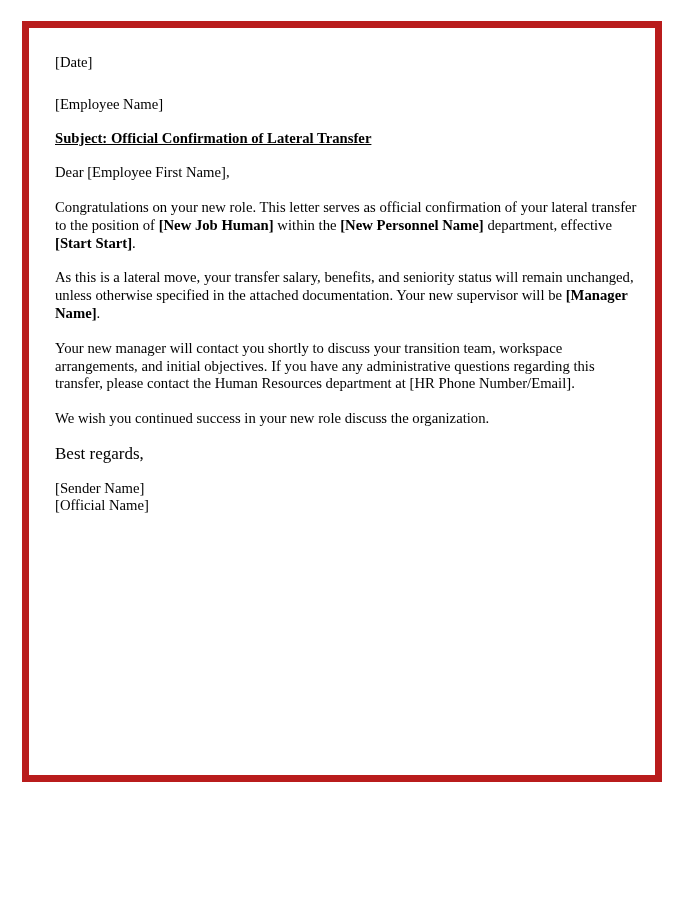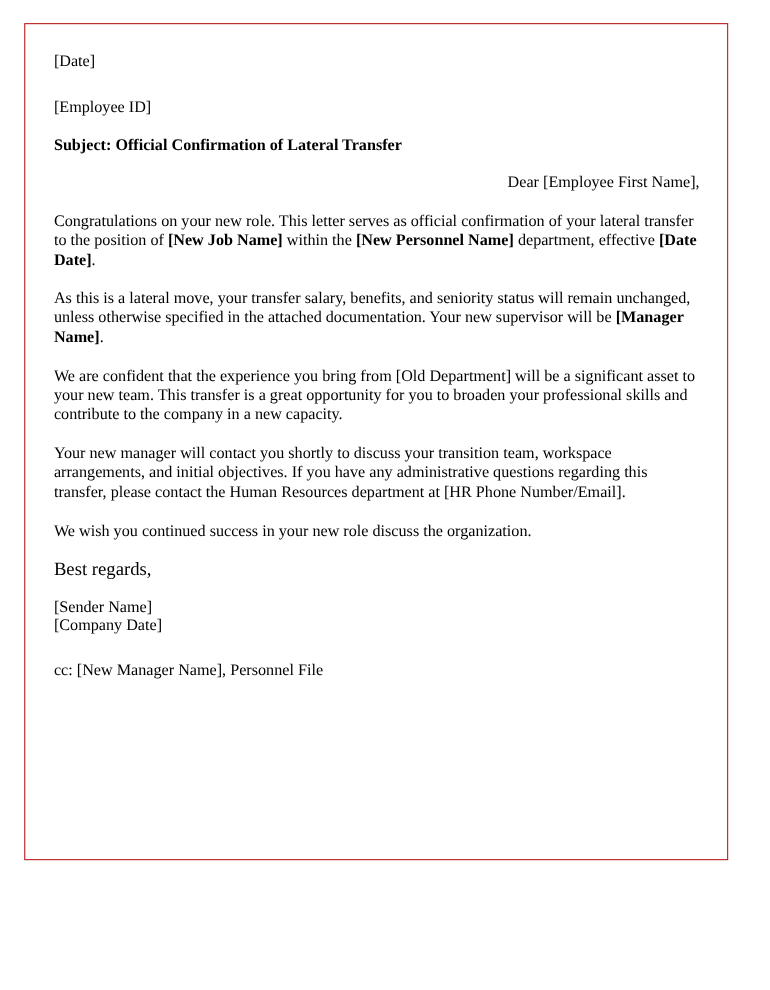--- a/index.html
+++ b/index.html
@@ -13,21 +13,21 @@
     font-family: "Liberation Serif", "DejaVu Serif", serif;
     color: #000000;
     overflow: hidden;
   }
   .page {
     position: absolute;
     left: 22px;
     top: 21px;
     width: 640px;
     height: 761px;
-    border: 1px solid #b91c1c;
+    border: 7px solid #b91c1c;
     box-sizing: border-box;
     background: #ffffff;
   }
   .content {
     position: absolute;
     left: 26px;
     top: 26px;
     width: 587px;
   }
   .addr-group {
@@ -35,31 +35,31 @@
   }
   .addr-line {
     font-size: 14.7px;
     line-height: 17.3px;
   }
   .subject {
     font-weight: bold;
     font-size: 14.7px;
     line-height: 17.6px;
     margin: 0 0 17px 0;
+    text-decoration: underline;
   }
   .date-line {
     font-size: 14.7px;
     line-height: 17.6px;
     margin: 0 0 24px 0;
   }
   .salutation {
     font-size: 14.7px;
     line-height: 17.6px;
     margin: 0 0 17px 0;
-    text-align: right;
   }
   .para {
     font-size: 14.7px;
     line-height: 17.8px;
     margin: 0 0 17px 0;
   }
   b, .b {
     font-weight: bold;
   }
   .sig-group {
@@ -83,46 +83,44 @@
 </style>
 </head>
 <body>
 
 <div class="page">
   <div class="content">
 
     <div class="date-line">[Date]</div>
 
     <div class="addr-group">
-      <div class="addr-line">[Employee ID]</div>
+      <div class="addr-line">[Employee Name]</div>
     </div>
 
     <div class="subject">Subject: Official Confirmation of Lateral Transfer</div>
 
     <div class="salutation">Dear [Employee First Name],</div>
 
     <div class="para">
-      <span>Congratulations on your new role. This letter serves as official confirmation of your lateral transfer to the position of </span><span class="b">[New Job Name]</span><span> within the </span><span class="b">[New Personnel Name]</span><span> department, effective </span><span class="b">[Date Date]</span><span>.</span>
+      <span>Congratulations on your new role. This letter serves as official confirmation of your lateral transfer to the position of </span><span class="b">[New Job Human]</span><span> within the </span><span class="b">[New Personnel Name]</span><span> department, effective </span><span class="b">[Start Start]</span><span>.</span>
     </div>
 
     <div class="para">
       <span>As this is a lateral move, your transfer salary, benefits, and seniority status will remain unchanged, unless otherwise specified in the attached documentation. Your new supervisor will be </span><span class="b">[Manager Name]</span><span>.</span>
     </div>
 
-    <div class="para">We are confident that the experience you bring from [Old Department] will be a significant asset to your new team. This transfer is a great opportunity for you to broaden your professional skills and contribute to the company in a new capacity.</div>
 
     <div class="para">Your new manager will contact you shortly to discuss your transition team, workspace arrangements, and initial objectives. If you have any administrative questions regarding this transfer, please contact the Human Resources department at [HR Phone Number/Email].</div>
 
     <div class="para">We wish you continued success in your new role discuss the organization.</div>
 
     <div class="closing">Best regards,</div>
 
     <div class="sig-group">
       <div class="sig-line">[Sender Name]</div>
-      <div class="sig-line">[Company Date]</div>
+      <div class="sig-line">[Official Name]</div>
     </div>
 
     <div class="spacer-sm"></div>
 
-    <div class="cc-line">cc: [New Manager Name], Personnel File</div>
 
   </div>
 </div>
 
 </body></html>

